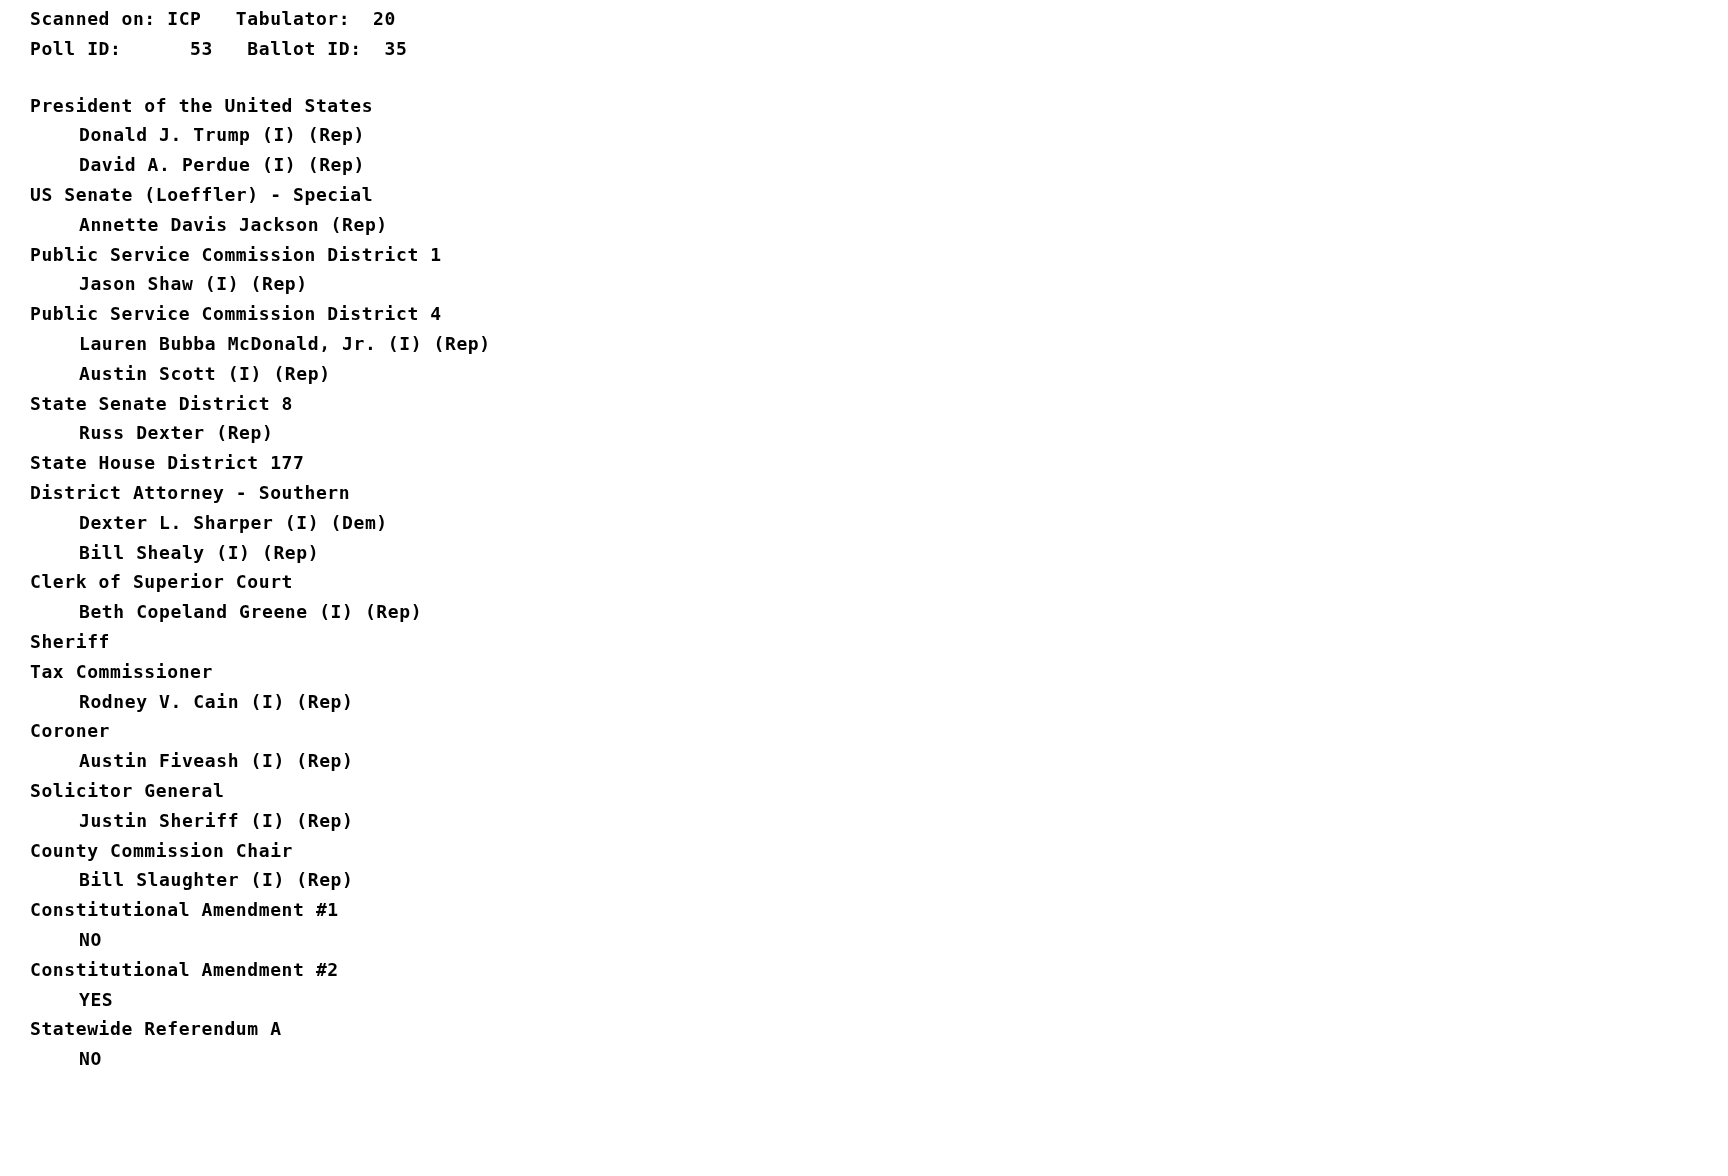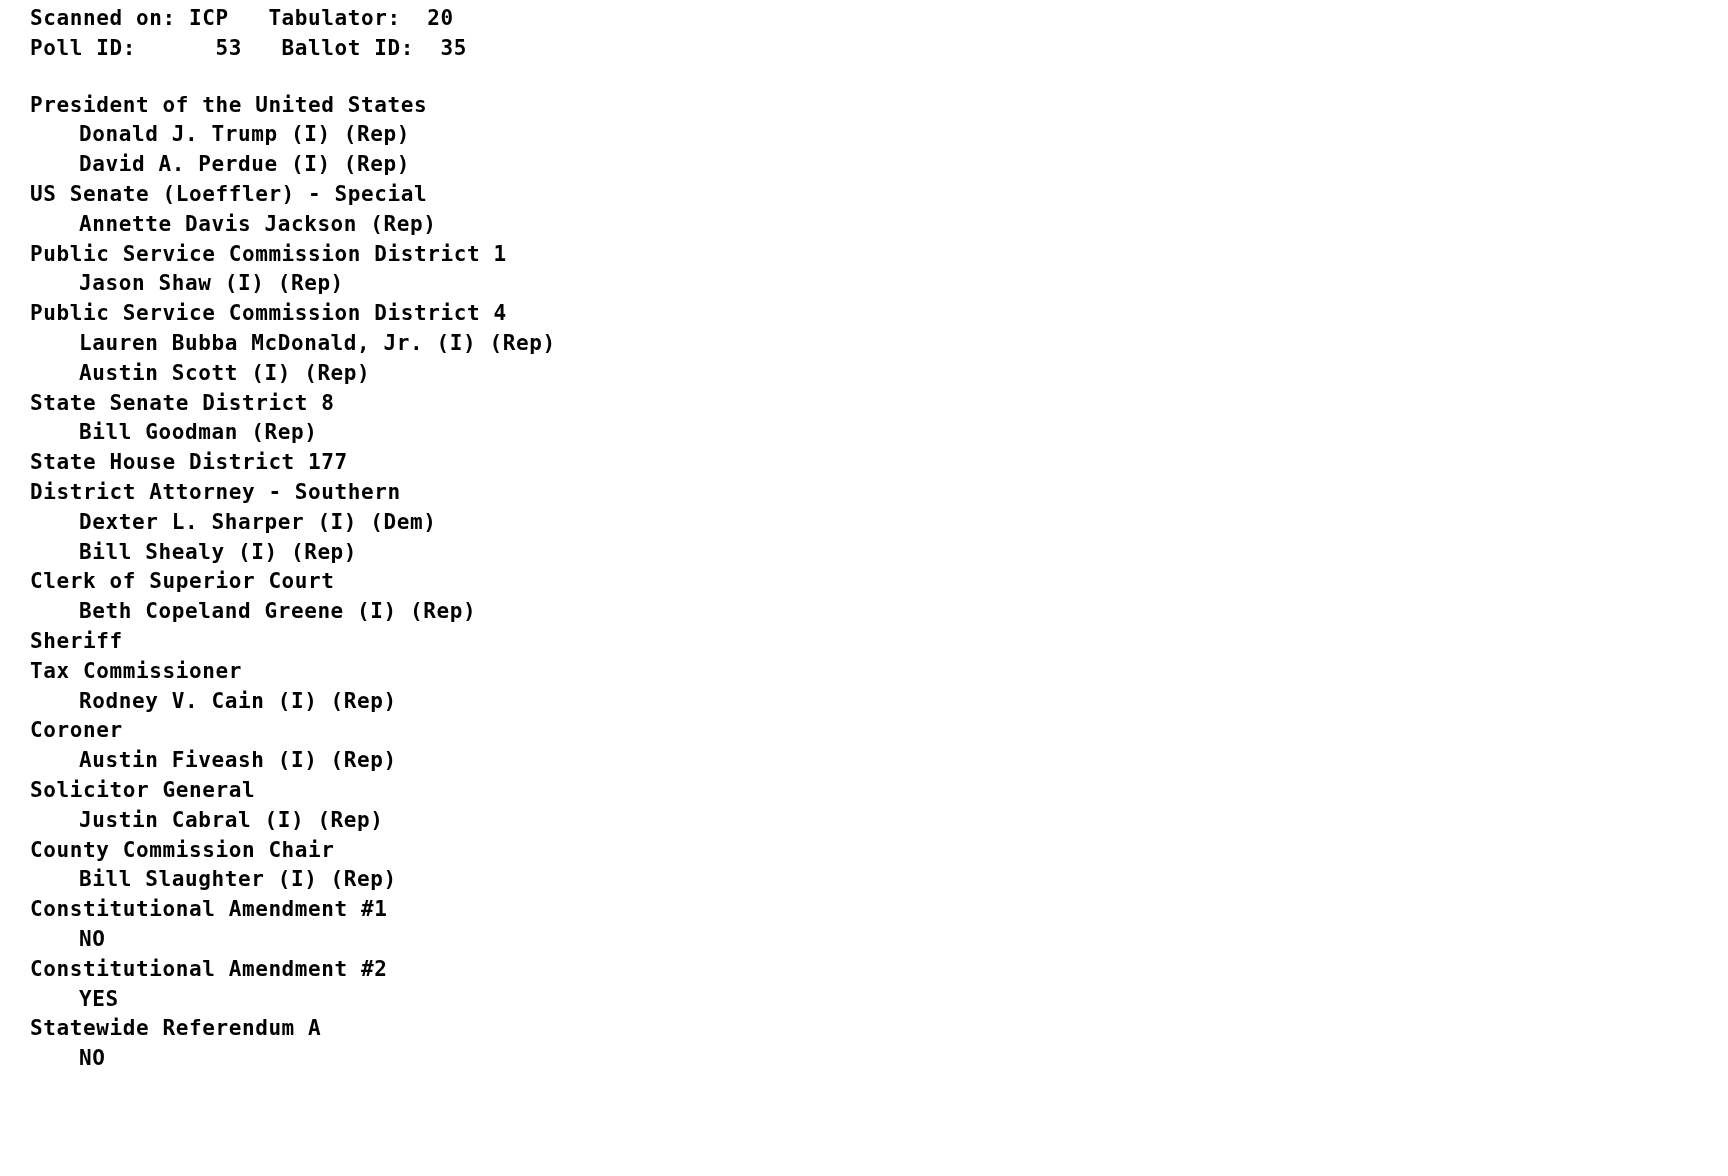--- a/index.html
+++ b/index.html
@@ -12,21 +12,21 @@
     height: 1176px;
     font-family: "DejaVu Sans Mono", monospace;
     color: #000000;
     overflow: hidden;
   }
   .sheet {
     padding: 4px 0 0 30px;
     box-sizing: border-box;
   }
   .line {
-    font-size: 21px;
+    font-size: 18px;
     line-height: 29.8px;
     white-space: pre;
     letter-spacing: 0.6px;
     font-weight: 700;
   }
   .spacer {
     height: 27px;
   }
   .contest {
     
@@ -57,41 +57,41 @@
 
     <div class="line contest">Public Service Commission District 1</div>
     <div class="line choice">Jason Shaw (I) (Rep)</div>
 
     <div class="line contest">Public Service Commission District 4</div>
     <div class="line choice">Lauren Bubba McDonald, Jr. (I) (Rep)</div>
 
     <div class="line choice">Austin Scott (I) (Rep)</div>
 
     <div class="line contest">State Senate District 8</div>
-    <div class="line choice">Bill Goodman (Rep)</div>
+    <div class="line choice">Russ Dexter (Rep)</div>
 
     <div class="line contest">State House District 177</div>
     <div class="line contest">District Attorney - Southern</div>
 
     <div class="line choice">Dexter L. Sharper (I) (Dem)</div>
     <div class="line choice">Bill Shealy (I) (Rep)</div>
 
     <div class="line contest">Clerk of Superior Court</div>
     <div class="line choice">Beth Copeland Greene (I) (Rep)</div>
 
     <div class="line contest">Sheriff</div>
 
     <div class="line contest">Tax Commissioner</div>
     <div class="line choice">Rodney V. Cain (I) (Rep)</div>
 
     <div class="line contest">Coroner</div>
     <div class="line choice">Austin Fiveash (I) (Rep)</div>
 
     <div class="line contest">Solicitor General</div>
-    <div class="line choice">Justin Cabral (I) (Rep)</div>
+    <div class="line choice">Justin Sheriff (I) (Rep)</div>
 
     <div class="line contest">County Commission Chair</div>
     <div class="line choice">Bill Slaughter (I) (Rep)</div>
 
     <div class="line contest">Constitutional Amendment #1</div>
     <div class="line choice">NO</div>
 
     <div class="line contest">Constitutional Amendment #2</div>
     <div class="line choice">YES</div>
 

